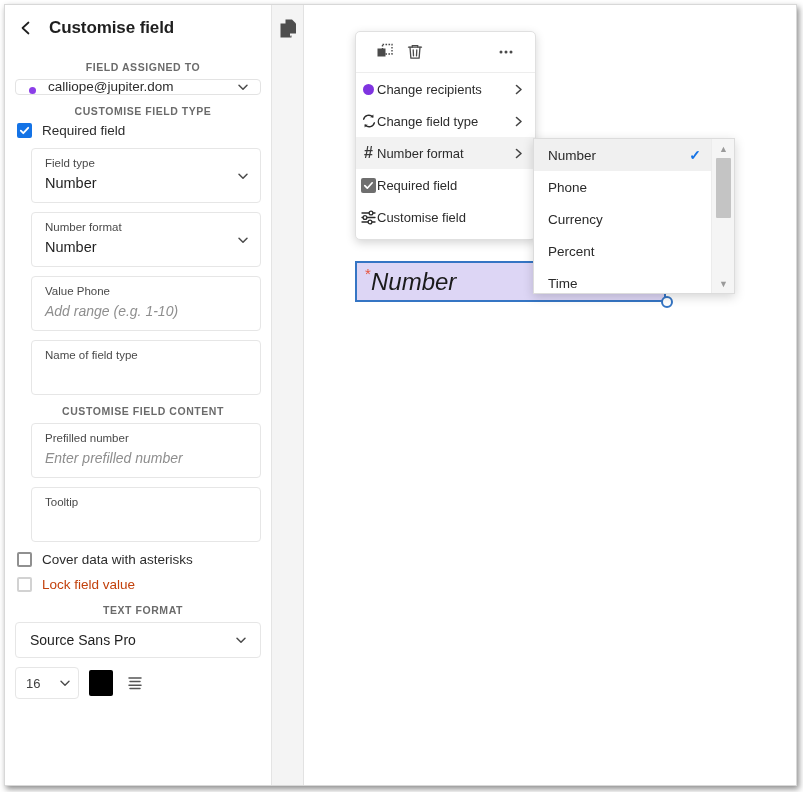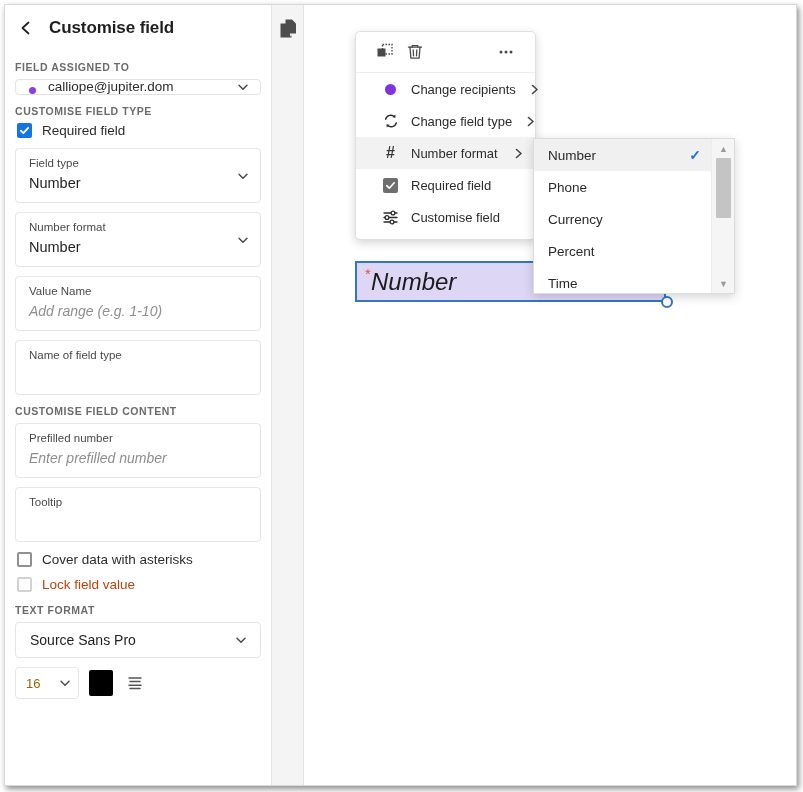--- a/index.html
+++ b/index.html
@@ -56,20 +56,21 @@
     color: #1f1f1f;
     letter-spacing: -0.1px;
   }
   .section-label {
     font-size: 10.5px;
     font-weight: bold;
     letter-spacing: 0.55px;
     color: #6b6b6b;
     margin: 10px 0 6px 10px;
     text-transform: uppercase;
+    text-align: center;
   }
   .sb-body { padding: 0 0 0 0; }
 
   .combo, .textfield {
     position: relative;
     margin: 0 10px 8px 10px;
     background: #fff;
     border: 1px solid #e3e3e3;
     border-radius: 4px;
     height: 16px;
@@ -115,21 +116,21 @@
   .cb.checked {
     background: #1473e6;
     border-color: #1473e6;
   }
   .cb.disabled { border-color: #d2d2d2; }
   .check-row .lbl { font-size: 13.5px; color: #2c2c2c; }
   .check-row.disabled .lbl { color: #c2410c; }
 
   
   .fcard {
-    margin: 0 10px 9px 10px;
+    margin: 0 10px 9px 26px;
     border: 1px solid #e6e6e6;
     border-radius: 4px;
     padding: 7px 12px 8px 13px;
     background: #fff;
     position: relative;
     min-height: 55px;
     cursor: text;
   }
   .fcard .cap {
     font-size: 11.5px;
@@ -166,21 +167,21 @@
   }
   .size-sel {
     width: 64px; height: 32px;
     border: 1px solid #e6e6e6;
     border-radius: 4px;
     display: flex; align-items: center;
     padding: 0 6px 0 10px;
     cursor: pointer;
     background: #fff;
   }
-  .size-sel .t { font-size: 13px; color: #a16207; flex: 1 1 auto; }
+  .size-sel .t { font-size: 13px; color: #404040; flex: 1 1 auto; }
   .swatch {
     width: 24px; height: 26px;
     background: #000;
     border-radius: 2px;
     cursor: pointer;
   }
   .align-btn {
     width: 24px; height: 26px;
     display: flex; align-items: center; justify-content: center;
     cursor: pointer;
@@ -267,23 +268,22 @@
     width: 30px; height: 30px;
     display: flex; align-items: center; justify-content: center;
     cursor: pointer;
     color: #4a4a4a;
   }
   .ctx-toolbar .sp { flex: 1 1 auto; }
   .ctx-item {
     display: flex;
     align-items: center;
     height: 32px;
-    padding: 0 10px 0 26px;
-    cursor: pointer;
-    gap: 12px;
+    padding: 0 10px 0 4px;
+    cursor: pointer;
   }
   .ctx-item.hl { background: #f2f2f2; }
   .ctx-item .ic {
     width: 17px; height: 17px;
     display: flex; align-items: center; justify-content: center;
     flex: 0 0 auto;
     color: #3a3a3a;
   }
   .ctx-item .lb {
     font-size: 13px;
@@ -412,21 +412,21 @@
 
       <div class="fcard">
         <div class="cap">Number format</div>
         <div class="val">Number</div>
         <svg class="chev-abs" viewBox="0 0 14 14">
           <polyline points="3,5.2 7,9.2 11,5.2" fill="none" stroke="currentColor" stroke-width="1.5" stroke-linecap="round" stroke-linejoin="round"></polyline>
         </svg>
       </div>
 
       <div class="fcard">
-        <div class="cap">Value Name</div>
+        <div class="cap">Value Phone</div>
         <div class="ph">Add range (e.g. 1-10)</div>
       </div>
 
       <div class="fcard">
         <div class="cap">Name of field type</div>
       </div>
 
       <div class="section-label">CUSTOMISE FIELD CONTENT</div>
 
       <div class="fcard">

